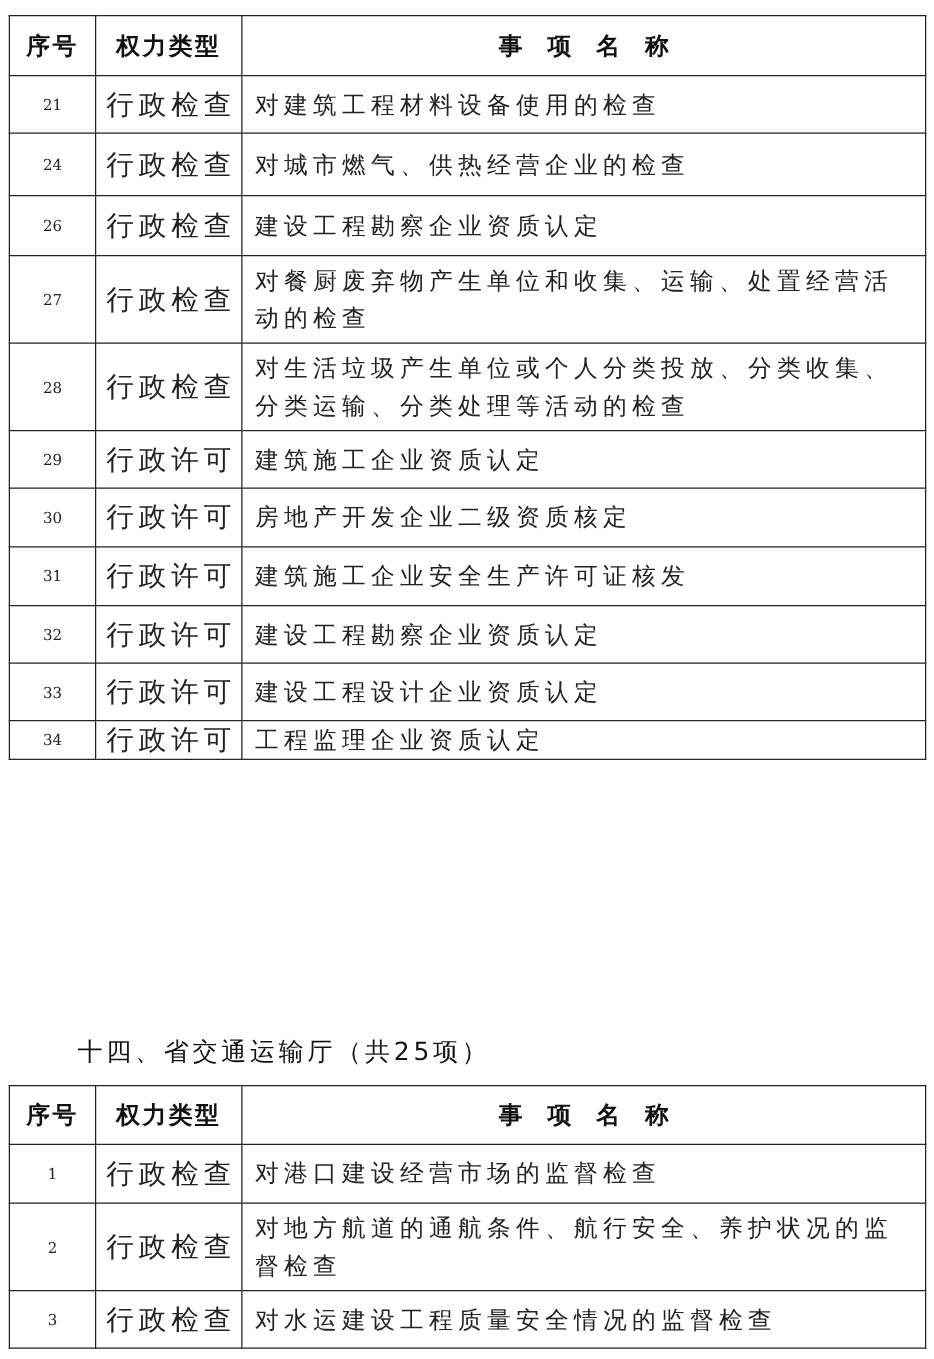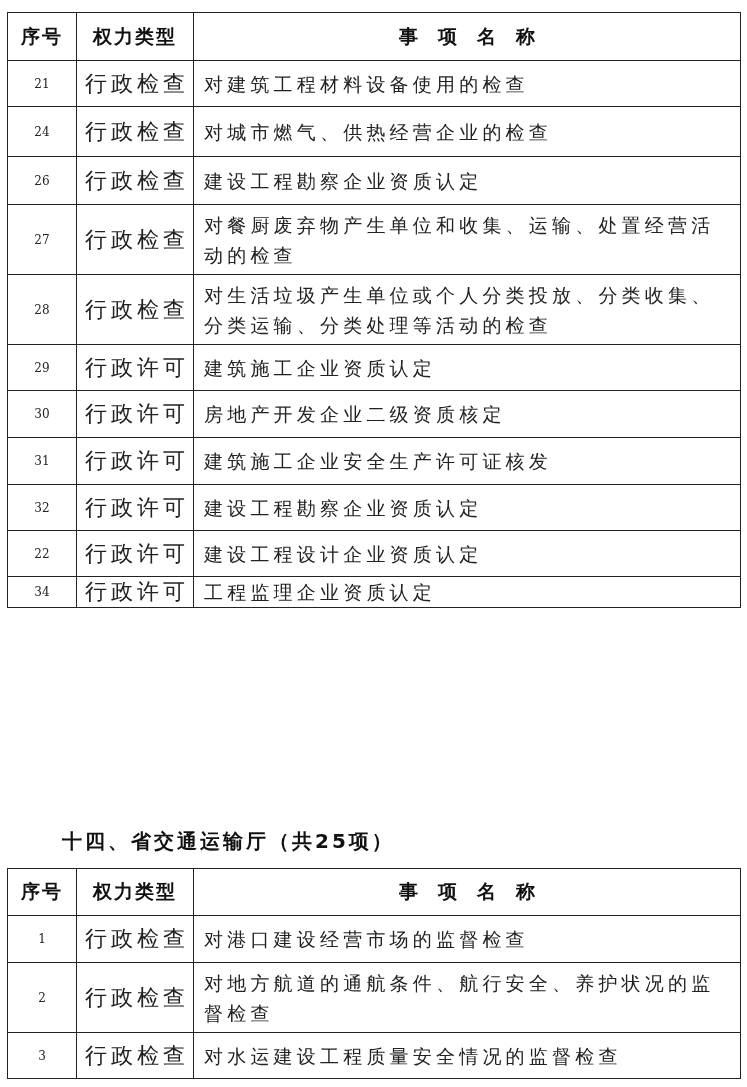--- a/index.html
+++ b/index.html
@@ -66,21 +66,21 @@
     }
 
     #table1 { top: 12px; }
     #table2 { top: 868px; }
 
     .section-heading {
       position: absolute;
       left: 62px;
       top: 828px;
       font-family: "DejaVu Sans", "Liberation Sans", sans-serif;
-      font-weight: bold;
+      font-weight: normal;
       font-size: 20px;
       letter-spacing: 3px;
       color: #111;
       white-space: nowrap;
     }
   </style>
 </head>
 <body>
 
 <table class="power-table" id="table1">
@@ -136,21 +136,21 @@
         <td class="no">31</td>
         <td class="type">行政许可</td>
         <td class="name">建筑施工企业安全生产许可证核发</td>
       </tr>
       <tr style="height: 46px;">
         <td class="no">32</td>
         <td class="type">行政许可</td>
         <td class="name">建设工程勘察企业资质认定</td>
       </tr>
       <tr style="height: 46px;">
-        <td class="no">22</td>
+        <td class="no">33</td>
         <td class="type">行政许可</td>
         <td class="name">建设工程设计企业资质认定</td>
       </tr>
       <tr style="height: 30px;">
         <td class="no">34</td>
         <td class="type">行政许可</td>
         <td class="name">工程监理企业资质认定</td>
       </tr>
     </tbody>
 </table>

